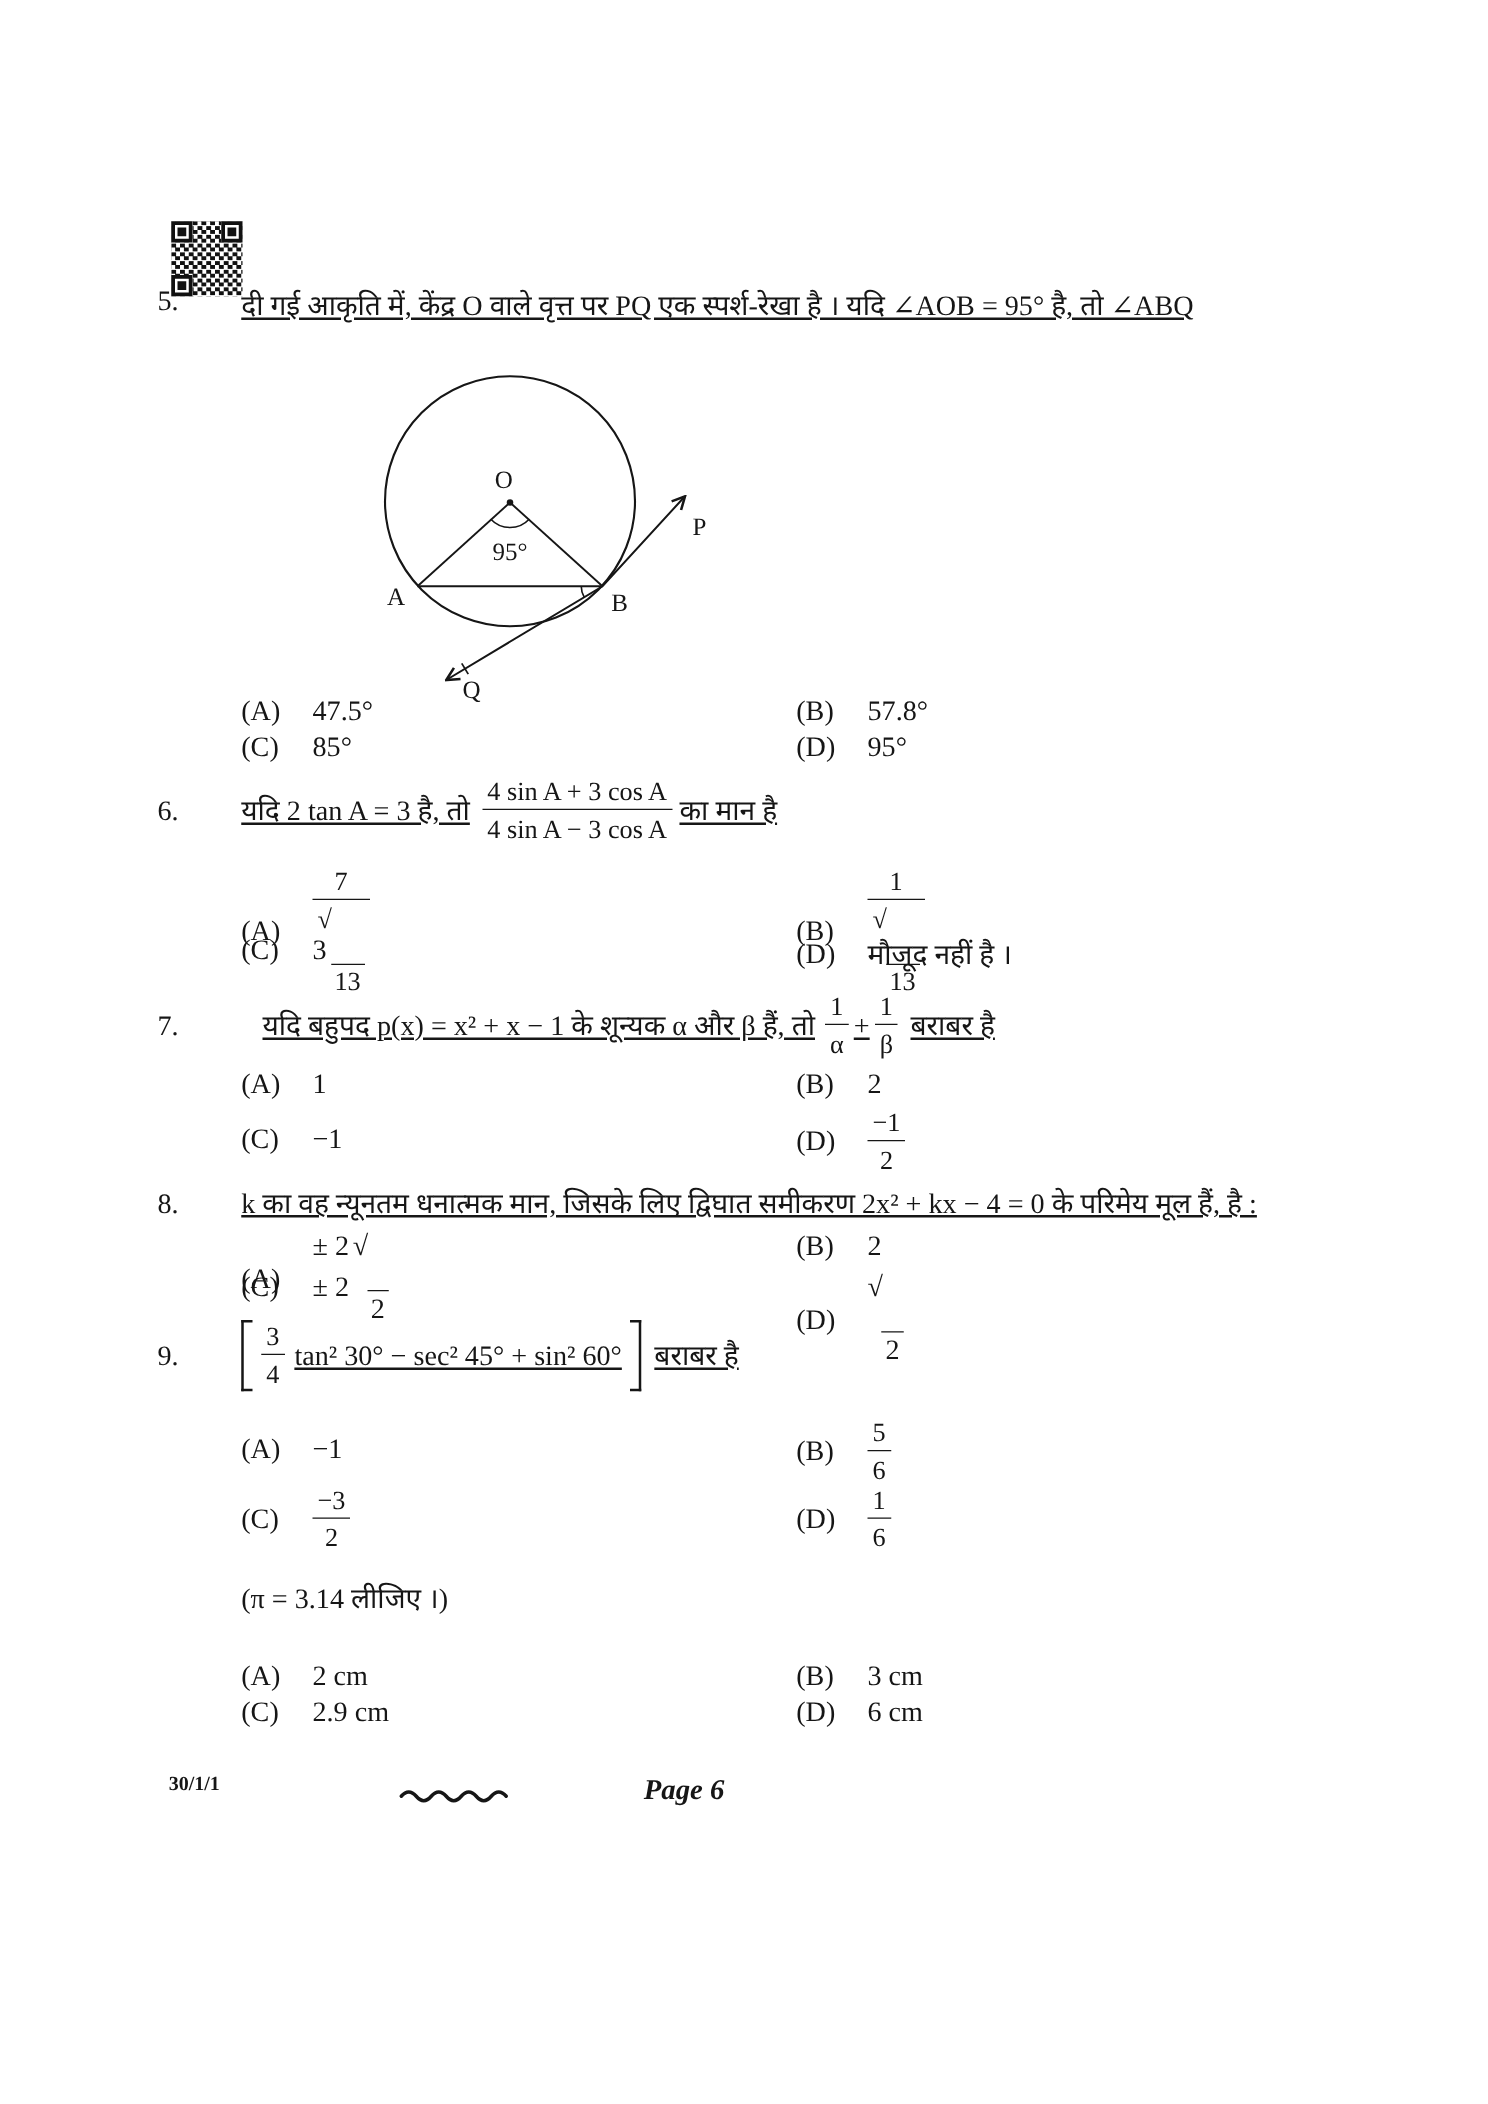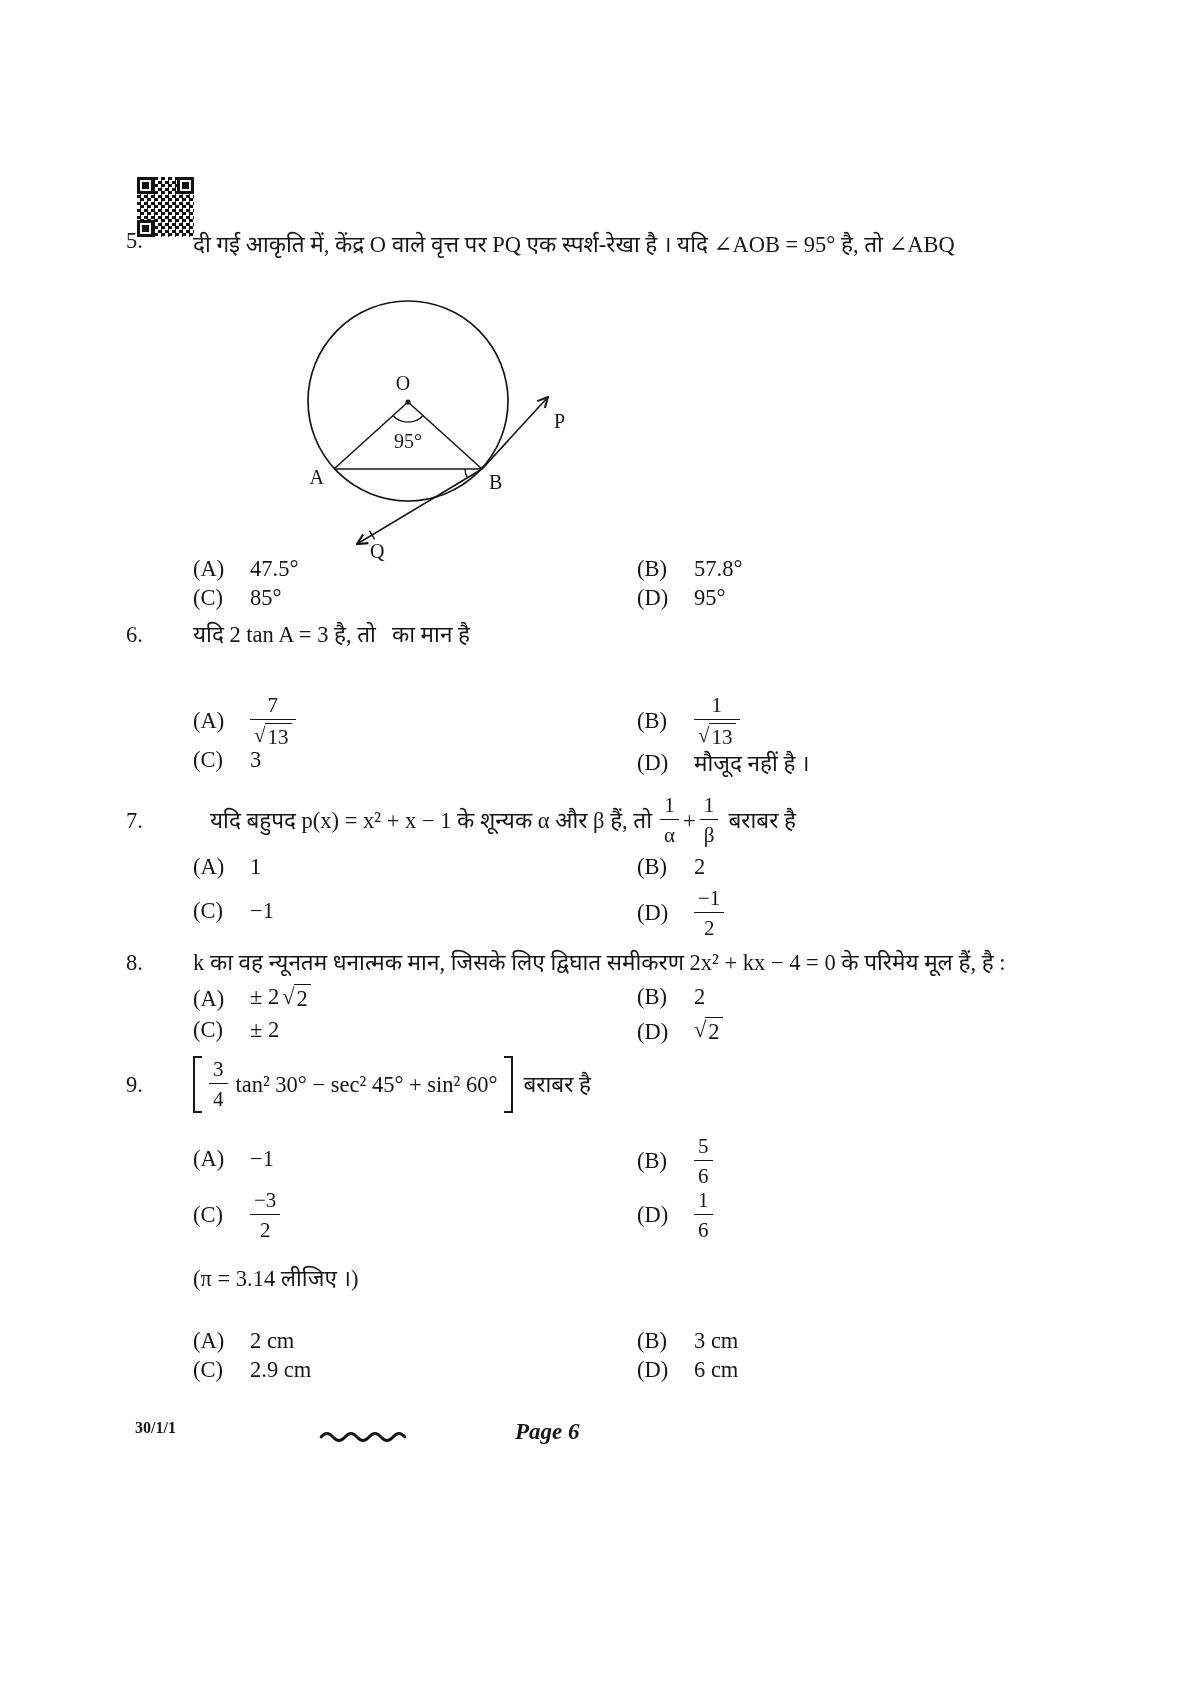--- a/index.html
+++ b/index.html
@@ -13,32 +13,32 @@
   .qf{position:absolute;width:17px;height:17px;border:3.5px solid #111;background:#fff;box-sizing:border-box;}
   .qf::after{content:"";position:absolute;inset:2px;background:#111;}
   .qf-tl{left:0;top:0}.qf-tr{right:0;top:0}.qf-bl{left:0;bottom:0}
   
   .qblock{position:absolute;left:126px;font-size:22.5px;}
   .l1{display:flex;white-space:nowrap;}
   .l2{margin-left:67px;margin-top:12px;white-space:nowrap;}
   .qnum{width:57px;flex:none;margin-right:10px;}
   .stmt{position:absolute;left:126px;display:flex;align-items:center;white-space:nowrap;
         font-size:22.5px;line-height:1.3;}
-  .qtext{display:inline-block;}
+  .qtext{display:inline-block;text-decoration:underline;}
   
   .opt{position:absolute;display:flex;align-items:center;font-size:22.5px;white-space:nowrap;}
   .olabel{width:57px;flex:none;}
   
   .frac{display:inline-flex;flex-direction:column;align-items:center;text-align:center;
         font-size:21px;line-height:1.25;vertical-align:middle;}
   .fnum{display:block;padding:0 4px 1px;}
   .fden{display:block;border-top:1.7px solid #161616;padding:2px 4px 0;align-self:stretch;}
   .sqrt{display:inline-flex;align-items:flex-start;}
   .rsign{line-height:1.15;}
-  .rad{border-top:1.7px solid #161616;padding:0 3px;line-height:1.25;margin-left:-1px;}
+  .rad{border-top:1.7px solid #161616;padding:0 3px;line-height:1.25;margin-left:-1px;margin-top:48px;}
   .brk{align-self:stretch;width:7px;flex:none;}
   .brk-l{border:2.2px solid #161616;border-right:none;margin-right:7px;}
   .brk-r{border:2.2px solid #161616;border-left:none;margin-left:7px;}
   
   .diagram{position:absolute;left:272px;top:276px;}
   .diagram text{font-family:"Liberation Serif","DejaVu Serif",serif;font-size:20px;fill:#161616;}
   
   .fcode{position:absolute;left:135px;top:1419px;font-weight:bold;font-size:16px;}
   .fpage{position:absolute;left:515px;top:1419px;font-weight:bold;font-size:23px;font-style:italic;}
   .fsquiggle{position:absolute;left:318px;top:1428px;}
@@ -97,20 +97,24 @@
     <span class="oval">85°</span>
   </div>
   <div class="opt" style="left:637px;top:585px;">
     <span class="olabel">(D)</span>
     <span class="oval">95°</span>
   </div>
 
   <div class="stmt" style="top:620px;">
     <span class="qnum">6.</span>
     <span class="qtext" style="margin-right:10px;">यदि 2 tan A = 3 है, तो</span>
+    <span class="frac">
+      <span class="fnum">4 sin A + 3 cos A</span>
+      <span class="fden">4 sin A − 3 cos A</span>
+    </span>
     <span class="qtext" style="margin-left:6px;">का मान है</span>
   </div>
 
   <div class="opt" style="left:193px;top:692px;">
     <span class="olabel">(A)</span>
     <span class="frac">
       <span class="fnum">7</span>
       <span class="fden"><span class="sqrt">
             <span class="rsign">√</span>
             <span class="rad">13</span>

